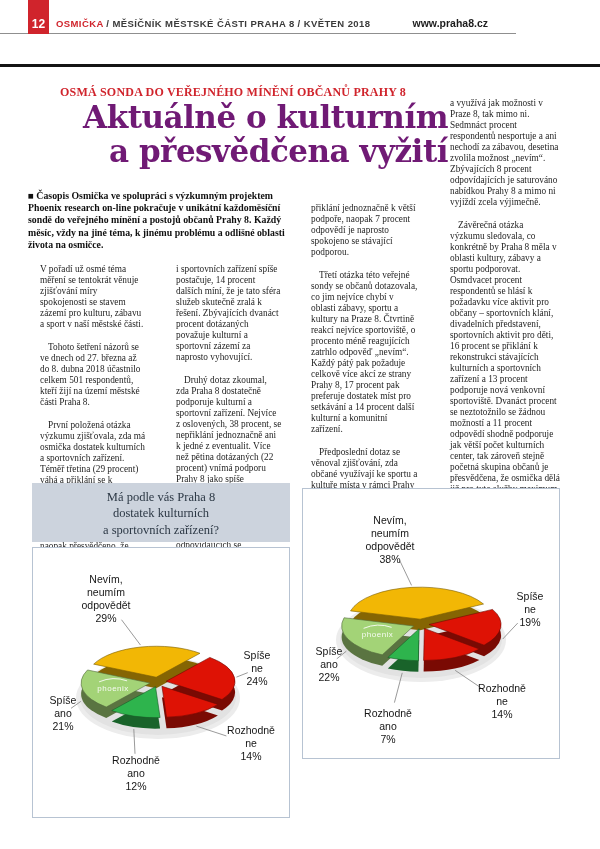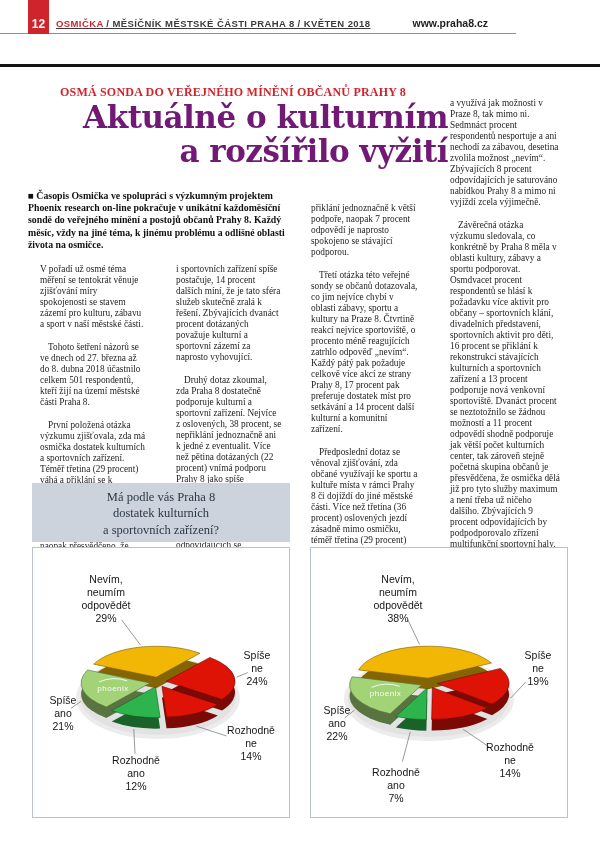--- a/index.html
+++ b/index.html
@@ -8,21 +8,21 @@
           font-family:"Liberation Serif", serif; color:#222; }
 
   
   .masthead { position:absolute; left:0; top:0; width:516px; height:34px;
               border-bottom:1px solid #8f8f8f; }
   .pagenum { position:absolute; left:28px; top:0; width:21px; height:34px;
              background:#d0242c; color:#fff; text-align:center;
              font:bold 12px/1 "Liberation Sans", sans-serif;
              display:flex; align-items:flex-end; justify-content:center; padding-bottom:4px; }
   .mast-text { position:absolute; left:56px; bottom:4px;
-               font:bold 9.5px "Liberation Sans", sans-serif; letter-spacing:.4px; color:#3b3b3b;text-decoration:underline; }
+               font:bold 9.5px "Liberation Sans", sans-serif; letter-spacing:.4px; color:#3b3b3b; }
   .mast-text .brand { color:#d0242c; }
   .website { position:absolute; right:28px; bottom:4px;
              font:bold 10.5px "Liberation Sans", sans-serif; color:#1d1d1d; }
 
   
   .section-title { position:absolute; left:28px; top:36px;
                    font:25px "DejaVu Serif", serif; color:#4d4d4d; }
   .black-rule { position:absolute; left:0; top:64px; width:600px; height:3px; background:#141414; }
 
   
@@ -36,21 +36,21 @@
   .col { position:absolute; font:9.3px/11px "Liberation Serif", serif; color:#1e1e1e; }
   .col p { margin:12px; text-indent:8px; }
   .col p:first-child { text-indent:0; }
   .col1 { left:0;   top:169px; width:130px; }
   .col2 { left:136px; top:169px; width:130px; }
   .col3 { left:271px; top:108px; width:133px; }
   .col4 { left:410px; top:3px;  width:134px; }
   .byline { float:right; font-size:10px; color:#555; }
 
   
-  .charts { position:absolute; left:32px; top:483px; width:452px; display:flex; gap:20px;align-items:flex-end; }
+  .charts { position:absolute; left:32px; top:483px; width:452px; display:flex; gap:12px; }
   .chart-group { width:258px; }
   .chart-question { height:59px; background:#ccd3dd; color:#2c3845; text-align:center;
                     font:12.5px/16.4px "Liberation Serif", serif; padding-top:6px;
                     white-space:pre-line; }
   .chart-box { position:relative; margin-top:5px; width:258px; height:271px;
                background:#fff; border:1px solid #b7c3d2; }
   .chart-box svg { position:absolute; left:0; top:0; }
   .plabel { position:absolute; transform:translateX(-50%); text-align:center;
             font:10.5px/13px "Liberation Sans", sans-serif; color:#161616;
             white-space:pre-line; }
@@ -74,21 +74,21 @@
     <div class="pagenum">12</div>
     <div class="mast-text"><span class="brand">OSMIČKA</span><span> / MĚSÍČNÍK MĚSTSKÉ ČÁSTI PRAHA 8 / KVĚTEN 2018</span></div>
     <div class="website">www.praha8.cz</div>
   </div>
 
   <div class="black-rule"></div>
 
   <div class="article">
     <div class="kicker">OSMÁ SONDA DO VEŘEJNÉHO MÍNĚNÍ OBČANŮ PRAHY 8</div>
     <h1 class="headline"><span>Aktuálně o kulturním</span><br>
-        <span>a rozšířilo vyžití</span></h1>
+        <span>a přesvědčena vyžití</span></h1>
     <div class="lead">■ Časopis Osmička ve spolupráci s výzkumným projektem Phoenix research on-line pokračuje v unikátní každoměsíční sondě do veřejného mínění a postojů občanů Prahy 8. Každý měsíc, vždy na jiné téma, k jinému problému a odlišné oblasti života na osmičce.</div>
     <div class="col col1">
         <p>V pořadí už osmé téma měření se tentokrát věnuje zjišťování míry spokojenosti se stavem zázemí pro kulturu, zábavu a sport v naší městské části.</p>
         <p>Tohoto šetření názorů se ve dnech od 27. března až do 8. dubna 2018 účastnilo celkem 501 respondentů, kteří žijí na území městské části Praha 8.</p>
         <p>První položená otázka výzkumu zjišťovala, zda má osmička dostatek kulturních a sportovních zařízení. Téměř třetina (29 procent) váhá a přiklání se k odpovědi „nevím“, o pět procent méně odpovídajících sdílí názor, že spíše ne. Jednadvacet procent respondentů je naopak přesvědčeno, že stávající nabídka kulturních</p>
       </div>
     <div class="col col2">
         <p>i sportovních zařízení spíše postačuje, 14 procent dalších míní, že je tato sféra služeb skutečně zralá k řešení. Zbývajících dvanáct procent dotázaných považuje kulturní a sportovní zázemí za naprosto vyhovující.</p>
         <p>Druhý dotaz zkoumal, zda Praha 8 dostatečně podporuje kulturní a sportovní zařízení. Nejvíce z oslovených, 38 procent, se nepřiklání jednoznačně ani k jedné z eventualit. Více než pětina dotázaných (22 procent) vnímá podporu Prahy 8 jako spíše dostačující, o tři procenta méně reagujících pak má k městské podpoře spíše výhrady a rozšířilo by ji. Čtrnáct procent odpovídajících se</p>
       </div>

